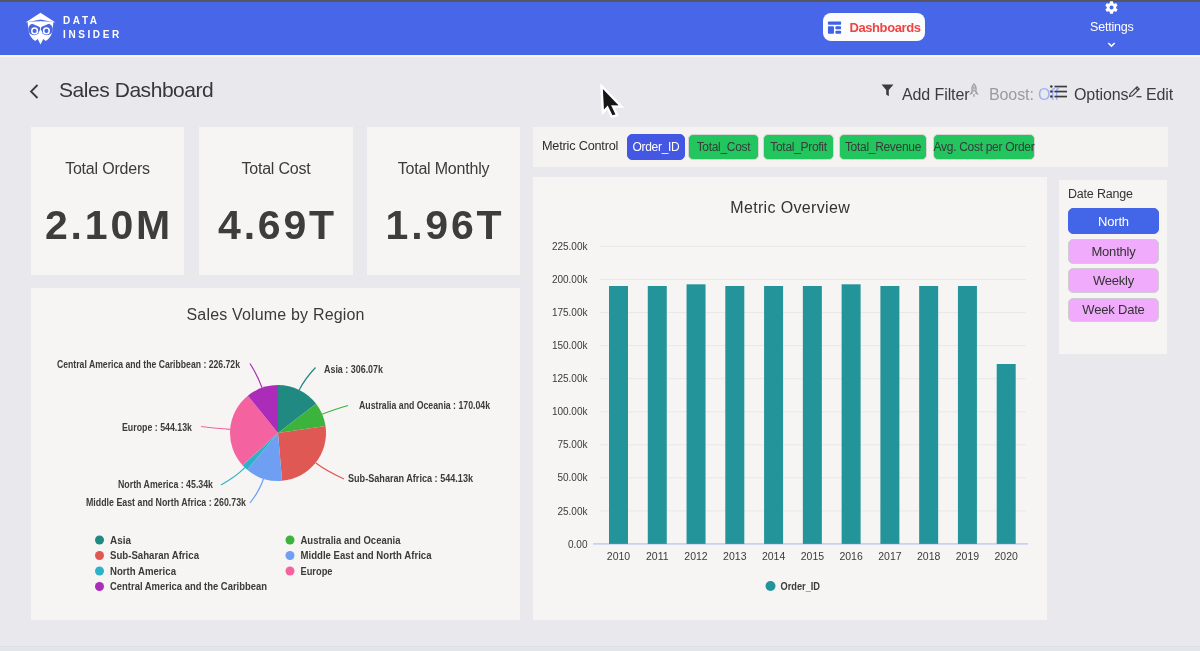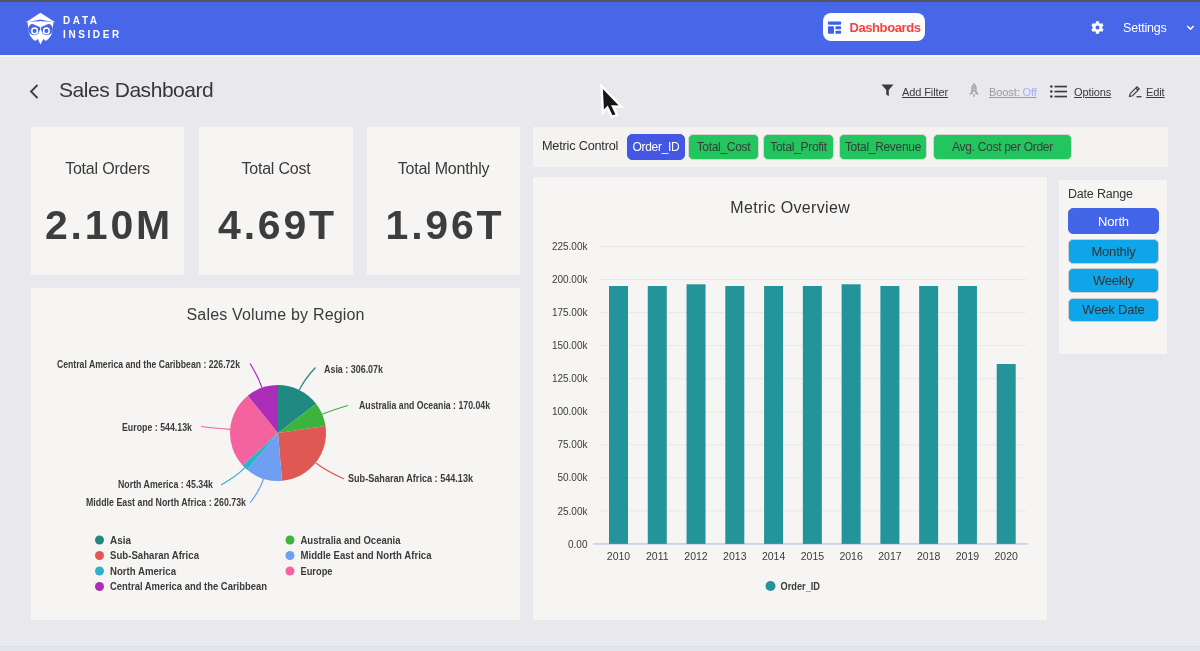--- a/index.html
+++ b/index.html
@@ -7,36 +7,36 @@
   body { font-family:"Liberation Sans", sans-serif; background:#e9e8ed; position:relative; }
   .abs { position:absolute; }
   
   #nav { position:absolute; left:0; top:0; width:1200px; height:55px; background:#4766e8; }
   #navcontent { position:absolute; left:0; top:0; width:1200px; height:55px; }
   #logotext { position:absolute; left:63px; top:14px; color:#fff; font-size:10px; font-weight:bold; letter-spacing:2.6px; line-height:13.5px; }
   #dashbtn { position:absolute; left:823px; top:13px; width:102px; height:28px; background:#fcfcfd; border-radius:8px; color:#ef4444; font-size:13px; font-weight:bold; letter-spacing:-0.4px; display:flex; align-items:center; justify-content:center; gap:7px; }
   .navitem { position:absolute; top:0; height:55px; display:flex; align-items:center; color:#fff; font-size:12.5px; letter-spacing:-0.2px; }
   
   #pagetitle { position:absolute; left:59px; top:78px; font-size:21px; letter-spacing:-0.45px; color:#373737; }
-  .tool { position:absolute; font-size:11px; letter-spacing:-0.1px; color:#3c3c3c;text-decoration:underline; }
+  .tool { position:absolute; font-size:16px; letter-spacing:-0.1px; color:#3c3c3c; }
   
   .kpi { position:absolute; top:127px; width:153px; height:148px; background:#f6f5f3; }
   .kpi .t { position:absolute; width:100%; text-align:center; top:33px; font-size:16px; letter-spacing:-0.2px; color:#3b3b3b; }
   .kpi .v { position:absolute; width:100%; text-align:center; padding-left:3px; top:75px; font-size:41px; font-weight:bold; color:#3d3d3d; letter-spacing:2.8px; }
   
   #mctrl { position:absolute; left:533px; top:127px; width:635px; height:40px; background:#f4f3f1; }
   #mctrl .lbl { position:absolute; left:9px; top:12px; font-size:12.7px; letter-spacing:-0.2px; color:#2e2e2e; white-space:nowrap;text-align:center; }
   .pill { position:absolute; top:7px; height:26px; border:1px solid #d8d6d4; background:#22c55e; border-radius:5px; font-size:12px; letter-spacing:-0.3px; color:#3a3a3a; display:flex; align-items:center; justify-content:center; white-space:nowrap; }
   .pill.sel { background:#4357e2; border-color:#4357e2; color:#fff; }
   
   #piecard { position:absolute; left:31px; top:288px; width:489px; height:332px; background:#f6f5f3; }
   #barcard { position:absolute; left:533px; top:177px; width:514px; height:443px; background:#f6f5f3; }
   #datecard { position:absolute; left:1059px; top:180px; width:108px; height:174px; background:#f6f5f3; }
   #datecard .hd { position:absolute; left:9px; top:7px; font-size:12.5px; color:#333; letter-spacing:-0.2px; }
-  .dbtn { position:absolute; left:9px; width:91px; height:25px; border-radius:5px; border:1px solid #cfcdd2; background:#0ea5e9; font-size:13px; letter-spacing:-0.2px; color:#333; display:flex; align-items:center; justify-content:center; }
+  .dbtn { position:absolute; left:9px; width:91px; height:25px; border-radius:5px; border:1px solid #cfcdd2; background:#f0abfc; font-size:13px; letter-spacing:-0.2px; color:#333; display:flex; align-items:center; justify-content:center; }
   .dbtn.sel { background:#4365e8; border-color:#4365e8; color:#fff; }
 </style>
 </head>
 <body>
 
   <div id="nav"></div>
   <div class="abs" style="left:0; top:0; width:1200px; height:2px; background:#53565f;"></div>
   <div class="abs" style="left:0; top:55px; width:1200px; height:1.6px; background:#f7f7ef;"></div>
   <div class="abs" style="left:0; top:646px; width:1200px; height:5px; background:#e2e5e9; border-top:1px solid #dcdfe4;"></div>
   <div id="navcontent">
@@ -56,21 +56,21 @@
       <svg width="15" height="15" viewBox="0 0 16 16">
         <g fill="#3d62e5">
           <rect x="1" y="1.5" width="14" height="3.6" rx="0.8"></rect>
           <rect x="1" y="6.6" width="6.4" height="8" rx="0.8"></rect>
           <rect x="9" y="6.6" width="6" height="3.2" rx="0.8"></rect>
           <rect x="9" y="11.4" width="6" height="3.2" rx="0.8"></rect>
         </g>
       </svg>
       Dashboards
     </div>
-    <div class="navitem" style="left:1090px; gap:18px;">
+    <div class="navitem" style="left:1090px; gap:5px;flex-direction:column;">
       <svg width="15" height="15" viewBox="0 0 24 24" fill="#fff">
         <path d="M19.4 13c.04-.33.06-.66.06-1s-.02-.67-.06-1l2.1-1.65a.5.5 0 0 0 .12-.64l-2-3.46a.5.5 0 0 0-.6-.22l-2.49 1a7.3 7.3 0 0 0-1.73-1l-.38-2.65A.5.5 0 0 0 13.93 2h-4a.5.5 0 0 0-.5.42L9.06 5.07a7.3 7.3 0 0 0-1.73 1l-2.49-1a.5.5 0 0 0-.6.22l-2 3.46a.5.5 0 0 0 .12.64L4.46 11c-.04.33-.06.66-.06 1s.02.67.06 1l-2.1 1.65a.5.5 0 0 0-.12.64l2 3.46c.14.24.42.34.6.22l2.49-1c.52.4 1.1.74 1.73 1l.38 2.65a.5.5 0 0 0 .5.42h4a.5.5 0 0 0 .5-.42l.38-2.65a7.3 7.3 0 0 0 1.73-1l2.49 1c.25.1.5 0 .6-.22l2-3.46a.5.5 0 0 0-.12-.64L19.4 13zM12 15.2A3.2 3.2 0 1 1 15.2 12 3.2 3.2 0 0 1 12 15.2z"></path>
       </svg>
       Settings
       <svg width="11" height="11" viewBox="0 0 24 24" fill="none" stroke="#fff" stroke-width="3.2">
         <path d="M5 8.5 L12 15.5 L19 8.5"></path>
       </svg>
     </div>
   </div>
 
@@ -124,21 +124,21 @@
     <div class="t">Total Monthly</div>
     <div class="v">1.96T</div>
   </div>
 
   <div id="mctrl">
     <span class="lbl">Metric Control</span>
     <span class="pill sel" style="left:94px; width:58px;">Order_ID</span>
     <span class="pill" style="left:155px; width:71px;">Total_Cost</span>
     <span class="pill" style="left:230px; width:71px;">Total_Profit</span>
     <span class="pill" style="left:306px; width:88px;">Total_Revenue</span>
-    <span class="pill" style="left:400px; width:139px;">Avg. Cost per Order</span>
+    <span class="pill" style="left:400px; width:102px;">Avg. Cost per Order</span>
   </div>
 
   <div id="piecard">
     <svg width="489" height="332" viewBox="0 0 489 332" id="piesvg">
 <text x="244.5" y="32" font-size="16" fill="#3a3a3a" text-anchor="middle" textLength="178">Sales Volume by Region</text>
 <path d="M268.2,102.0 Q273.6,91.2 284.5,79.5" fill="none" stroke="#208981" stroke-width="1.2"></path>
 <path d="M291.2,126.3 Q302.3,121.7 317,117.5" fill="none" stroke="#3cb33c" stroke-width="1.2"></path>
 <path d="M284.6,174.8 Q294.0,182.3 313,191" fill="none" stroke="#df5853" stroke-width="1.2"></path>
 <path d="M232.5,190.8 Q228.9,202.2 219,215" fill="none" stroke="#6e9ff2" stroke-width="1.2"></path>
 <path d="M213.8,179.7 Q205.5,188.3 190,197" fill="none" stroke="#2fb1c9" stroke-width="1.2"></path>

